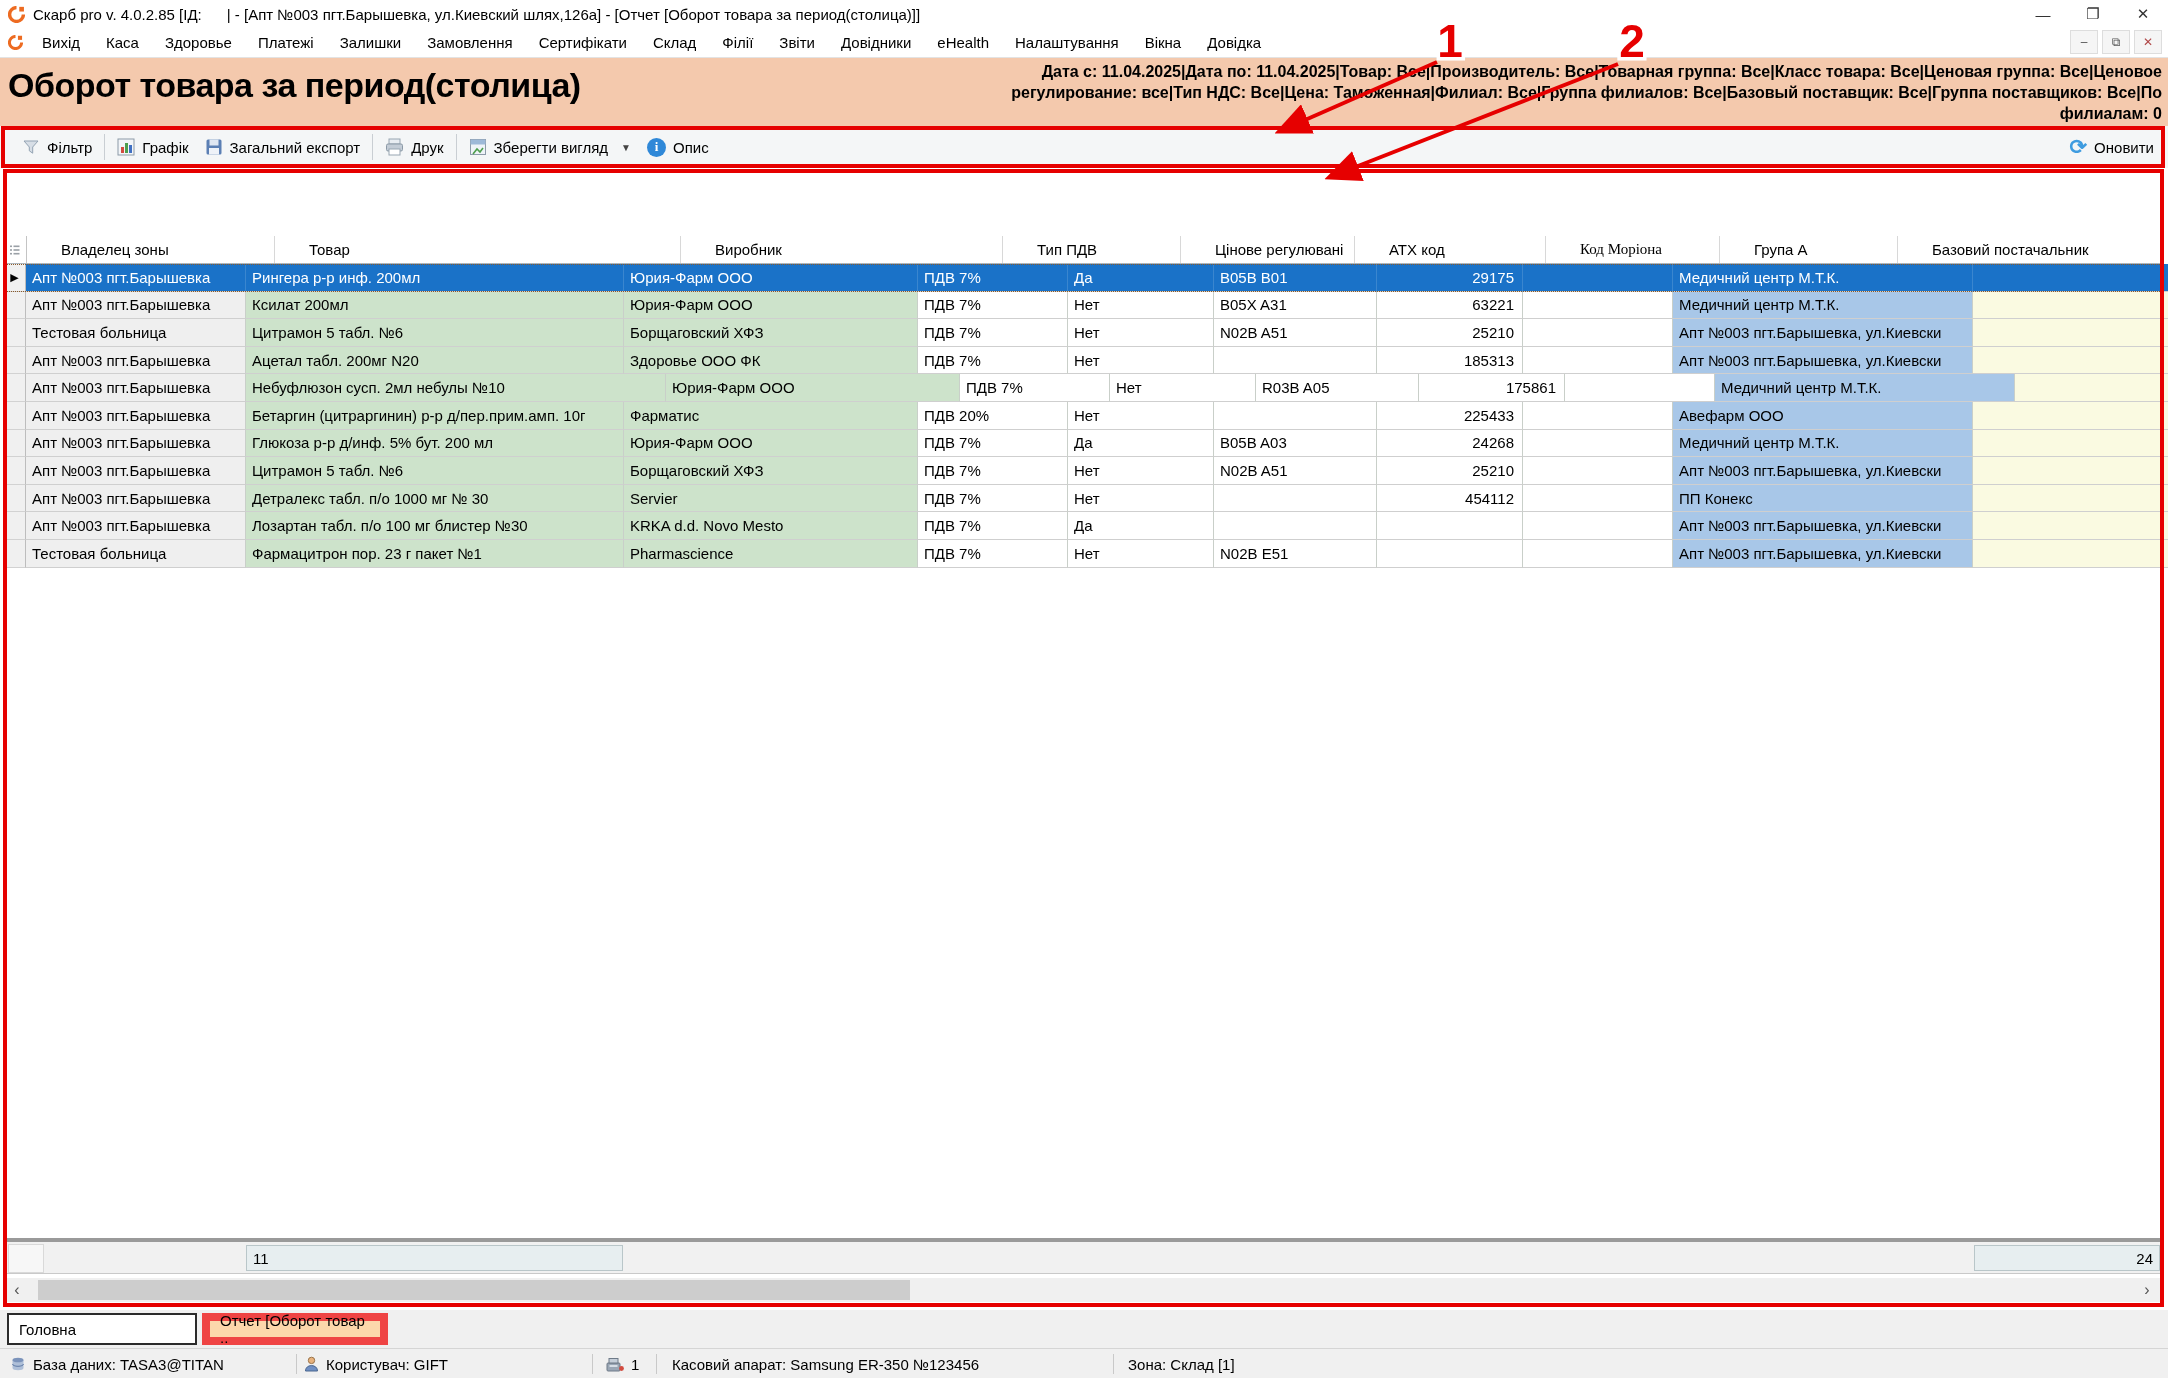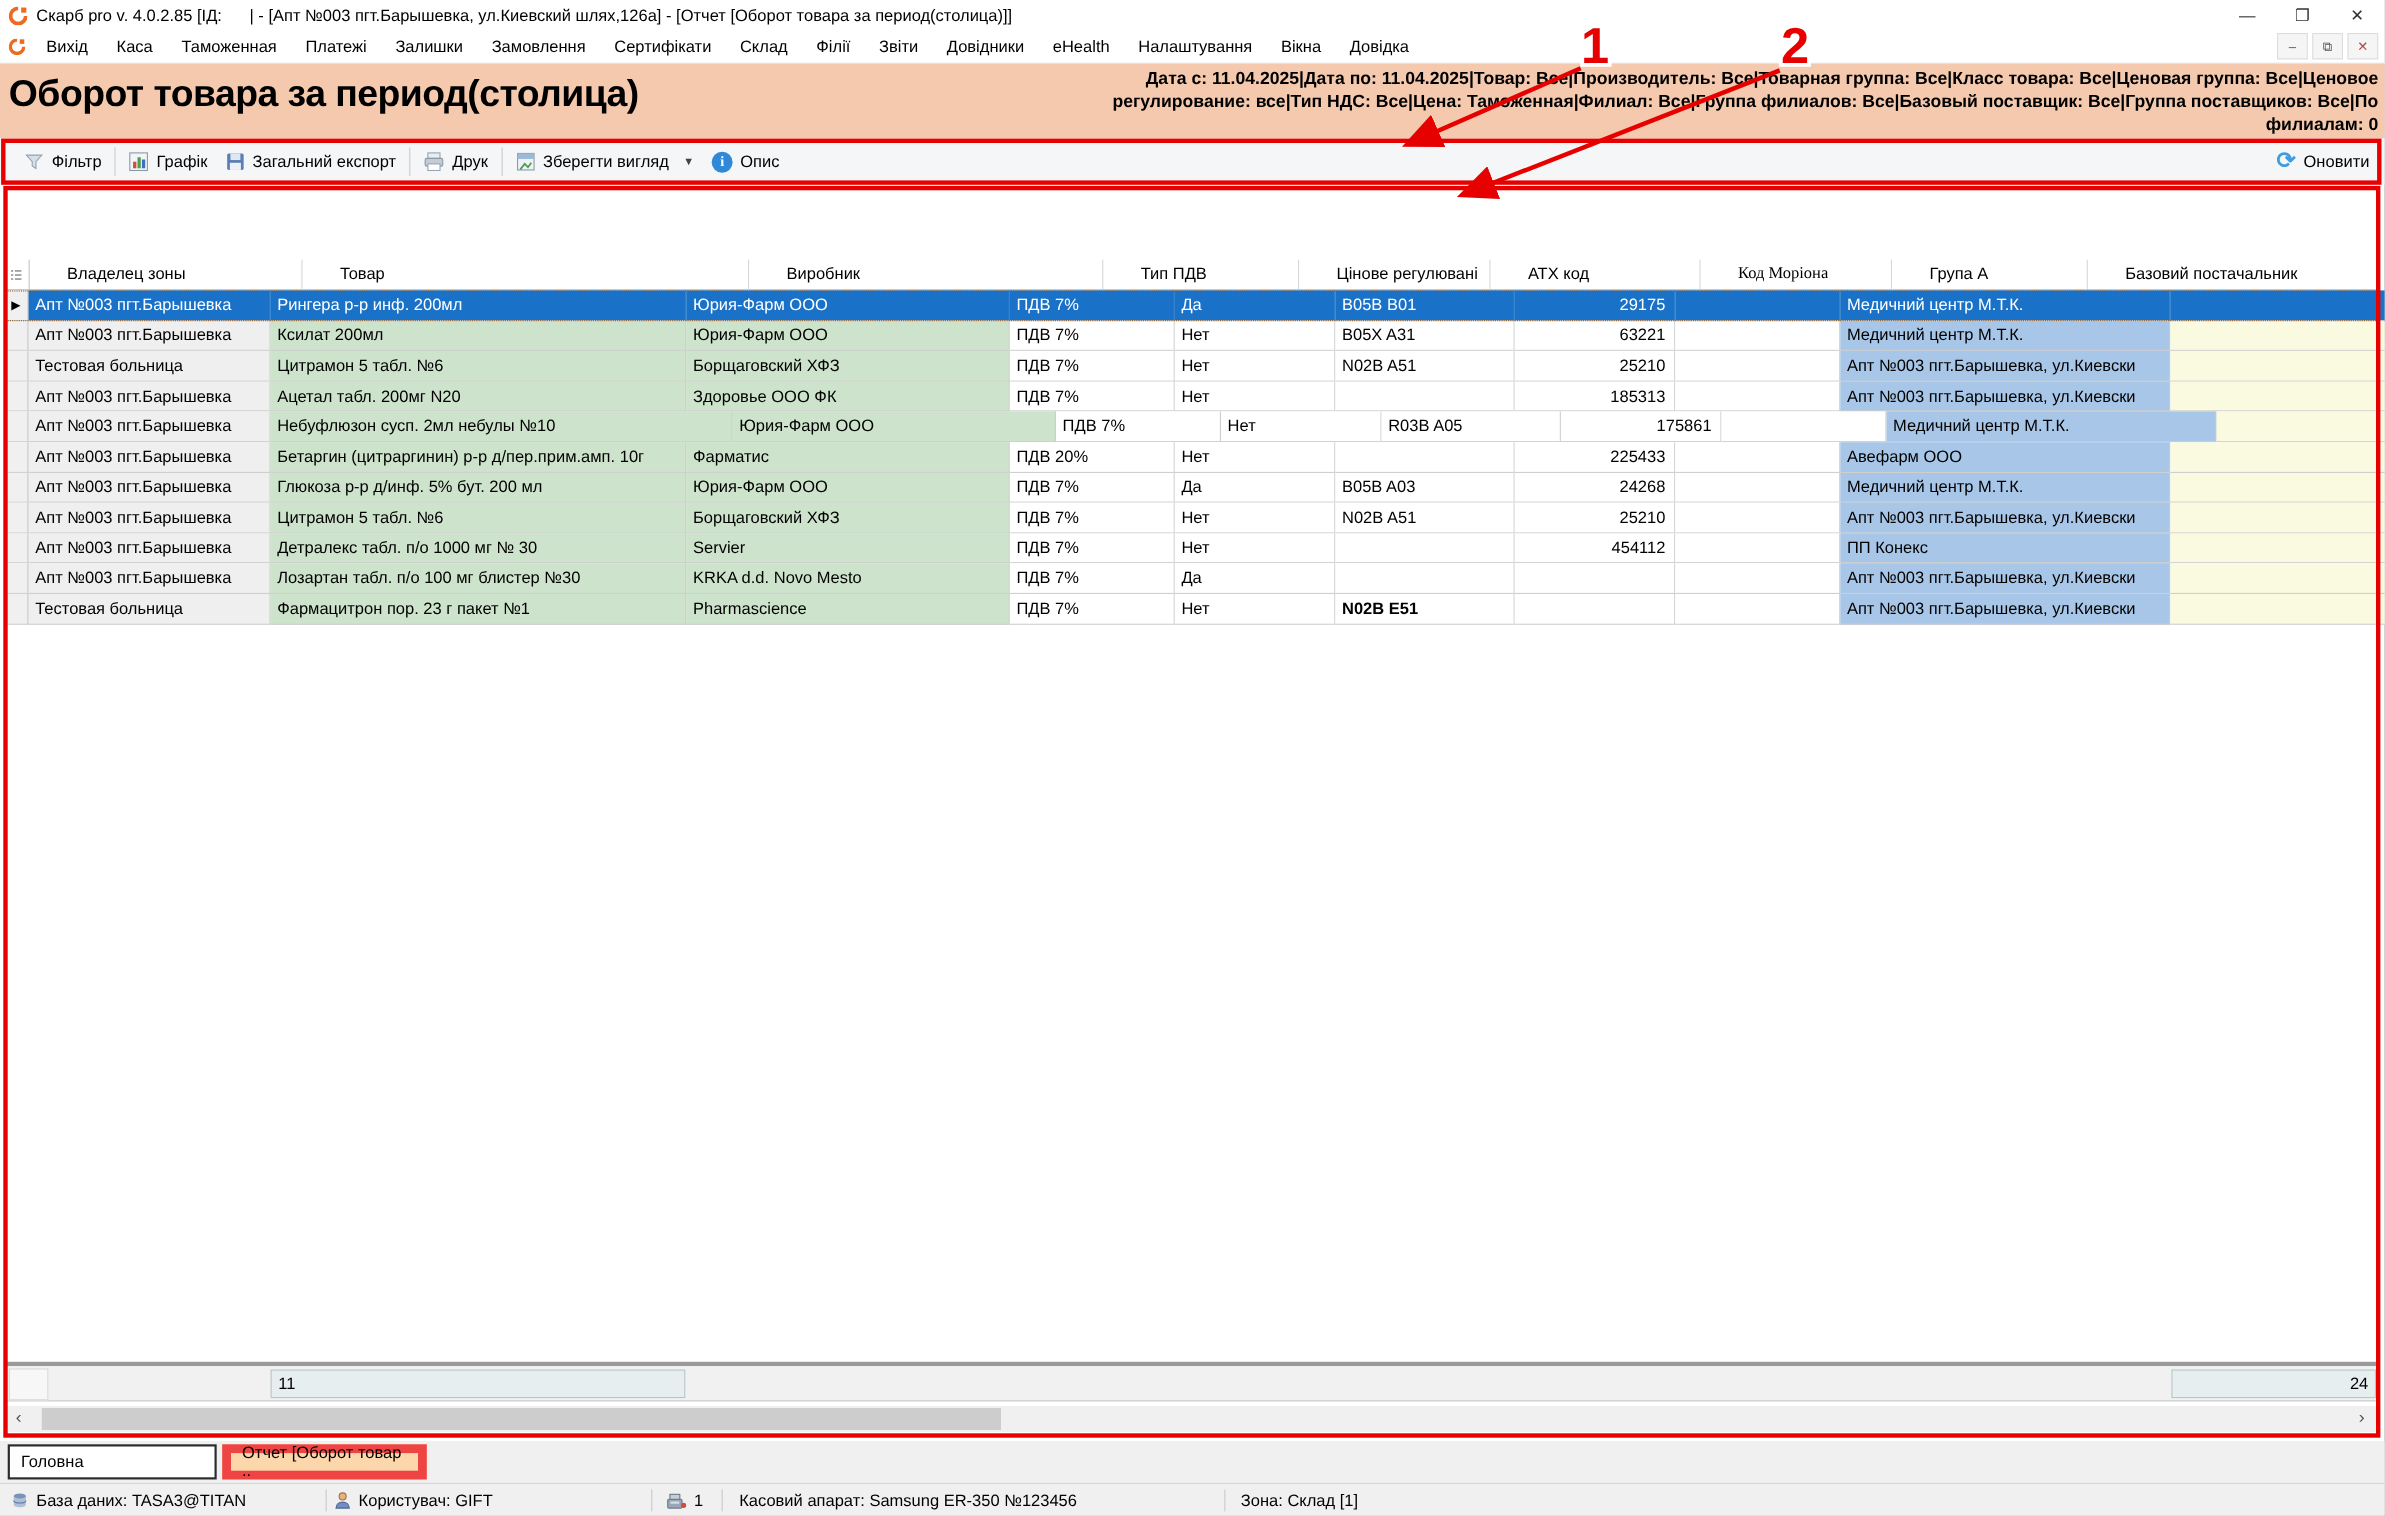--- a/index.html
+++ b/index.html
@@ -106,21 +106,21 @@
   <div class="menubar">
     <span class="logo icon">
       <svg width="15" height="15" viewBox="0 0 16 16">
           <path d="M8 1.5a6.5 6.5 0 1 0 6.5 6.5" stroke="#ed6b21" stroke-width="3.2" fill="none"></path>
           <rect x="10.6" y="0.8" width="4.4" height="4.4" fill="#ed6b21"></rect>
         </svg>
     </span>
     <span id="menu-items" style="display:flex;">
         <span class="menu-item">Вихід</span>
         <span class="menu-item">Каса</span>
-        <span class="menu-item">Таможенная</span>
+        <span class="menu-item">Здоровье</span>
         <span class="menu-item">Платежі</span>
         <span class="menu-item">Залишки</span>
         <span class="menu-item">Замовлення</span>
         <span class="menu-item">Сертифікати</span>
         <span class="menu-item">Склад</span>
         <span class="menu-item">Філії</span>
         <span class="menu-item">Звіти</span>
         <span class="menu-item">Довідники</span>
         <span class="menu-item">eHealth</span>
         <span class="menu-item">Налаштування</span>
@@ -364,21 +364,21 @@
         <div class="cell c-blue" style="width: 300px;">Апт №003 пгт.Барышевка, ул.Киевски</div>
         <div class="cell c-yellow" style="width: 197px;"></div>
       </div>
       <div class="trow">
         <div class="cind"></div>
         <div class="cell c-gray" style="width: 220px;">Тестовая больница</div>
         <div class="cell c-green" style="width: 378px;">Фармацитрон пор. 23 г пакет №1</div>
         <div class="cell c-green" style="width: 294px;">Pharmascience</div>
         <div class="cell c-white" style="width: 150px;">ПДВ 7%</div>
         <div class="cell c-white" style="width: 146px;">Нет</div>
-        <div class="cell c-white" style="width: 163px; font-weight: bold;">N02B E51</div>
+        <div class="cell c-white" style="width: 163px;">N02B E51</div>
         <div class="cell c-white num" style="width: 146px;"></div>
         <div class="cell c-white" style="width: 150px;"></div>
         <div class="cell c-blue" style="width: 300px;">Апт №003 пгт.Барышевка, ул.Киевски</div>
         <div class="cell c-yellow" style="width: 197px;"></div>
       </div>
     </div>
 
   <div class="gridsep"></div>
   <div class="footerrow">
     <div class="find"></div>

